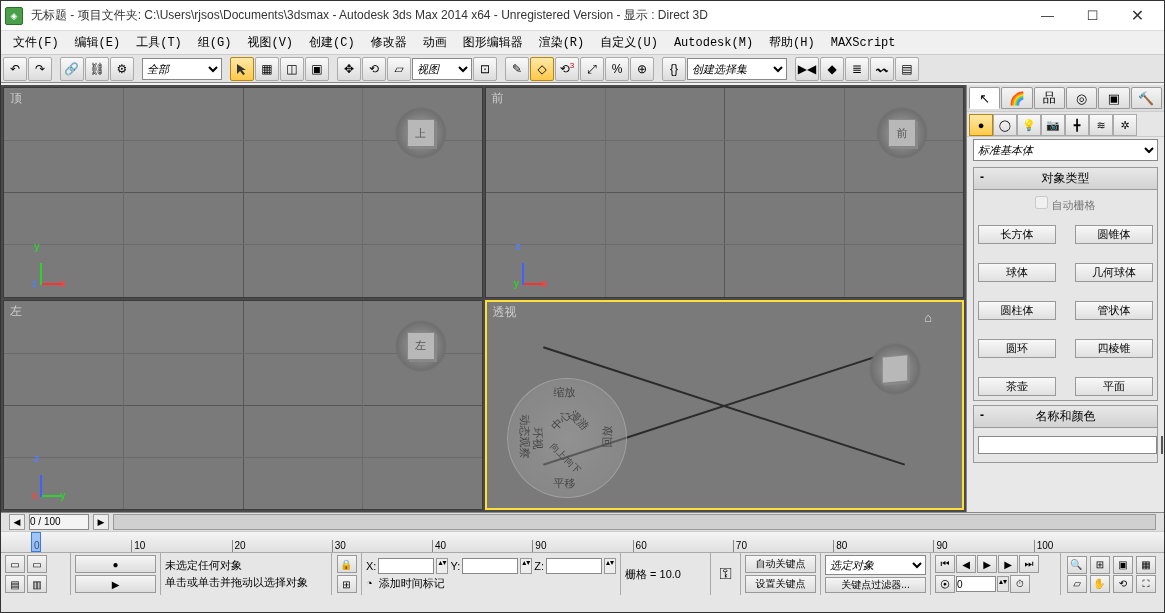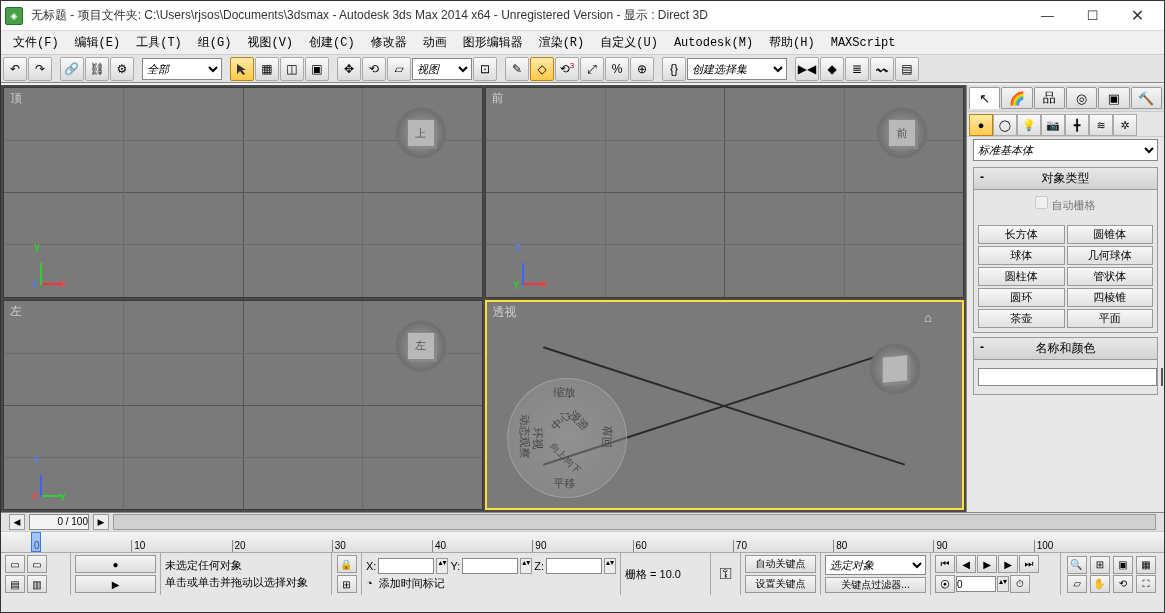--- a/index.html
+++ b/index.html
@@ -53,32 +53,32 @@
 .cmdtabs { height:26px; display:flex; padding:2px; gap:1px; background:#ddd; }
 .ctab { flex:1; border:1px solid #999; background:linear-gradient(#f5f5f5,#ddd); display:flex; align-items:center; justify-content:center; font-size:13px; border-radius:2px 2px 0 0; }
 .ctab.active { background:#fff; border-bottom:1px solid #fff; }
 .subtools { height:26px; display:flex; padding:2px; gap:0; background:#e6e6e6; border-top:1px solid #ccc; border-bottom:1px solid #ccc; }
 .stool { width:24px; height:22px; border:1px solid #aaa; background:linear-gradient(#fafafa,#ddd); display:flex; align-items:center; justify-content:center; font-size:11px; }
 .stool.active { background:linear-gradient(#ffe9a8,#ffc94a); border-color:#b8860b; }
 .dropdown { margin:2px 6px; }
 .rollhead { background:linear-gradient(#e8e8e8,#d2d2d2); border:1px solid #999; text-align:center; padding:2px; margin:4px 6px 0; font-size:12px; position:relative; }
 .rollhead::before { content:"-"; position:absolute; left:6px; font-weight:bold; }
 .rollbody { margin:0 6px; border:1px solid #999; border-top:none; background:#e6e6e6; padding:4px; }
-.btngrid { display:grid; grid-template-columns:1fr 1fr; gap:2px; }
+.btngrid { display:grid; grid-template-columns:1fr 1fr; gap:19px; }
 .btngrid button { height:19px; font-size:11px; background:linear-gradient(#f8f8f8,#e0e0e0); border:1px solid #999; }
 .chkrow { text-align:center; padding:2px 0 12px; font-size:11px; color:#777; }
 .colrow { display:flex; align-items:center; gap:4px; padding:4px 0; }
 .colrow input { flex:1; height:18px; border:1px solid #888; background:#fff; }
 .colsw { width:22px; height:18px; background:#8b2020; border:1px solid #555; }
 
 
 .bottom { position:absolute; left:0; right:0; bottom:0; height:100px; background:#e6e6e6; border-top:1px solid #888; }
 .timeslider { height:18px; display:flex; align-items:center; padding:0 8px; gap:4px; background:#e0e0e0; }
 .timeslider .arrow { width:16px; height:16px; border:1px solid #999; background:#eee; display:flex; align-items:center; justify-content:center; font-size:9px; }
-.timeslider .slider { flex:0 0 60px; height:16px; border:1px solid #888; background:#f4f4f4; text-align:right; font-size:10px; line-height:14px; }
+.timeslider .slider { flex:0 0 60px; height:16px; border:1px solid #888; background:#f4f4f4; text-align:left; font-size:10px; line-height:14px; }
 .timeslider .track { flex:1; height:16px; background:#d0d0d0; border:1px solid #999; }
 .ruler { height:22px; background:linear-gradient(#f4f4f4,#e0e0e0); border-top:1px solid #ccc; border-bottom:1px solid #aaa; position:relative; display:flex; align-items:flex-end; padding:0 30px; }
 .ruler .playhead { position:absolute; left:30px; top:0; width:10px; height:100%; background:rgba(80,150,255,.5); border:1px solid #3a7ad9; }
 .tick { flex:1; text-align:left; font-size:10px; border-left:1px solid #888; padding-left:2px; height:12px; }
 .status { height:42px; display:flex; align-items:stretch; }
 .status .sec { border-right:1px solid #aaa; padding:2px 4px; display:flex; flex-direction:column; justify-content:center; gap:2px; font-size:11px; }
 .coord { display:flex; align-items:center; gap:2px; }
 .coord input { width:56px; height:16px; font-size:10px; border:1px solid #888; background:#fff; padding:0 2px; }
 .coord .sp { width:12px; height:16px; border:1px solid #999; background:#eee; font-size:8px; text-align:center; line-height:7px; }
 .mini { width:20px; height:18px; border:1px solid #999; background:linear-gradient(#f5f5f5,#ddd); display:inline-flex; align-items:center; justify-content:center; font-size:10px; }

